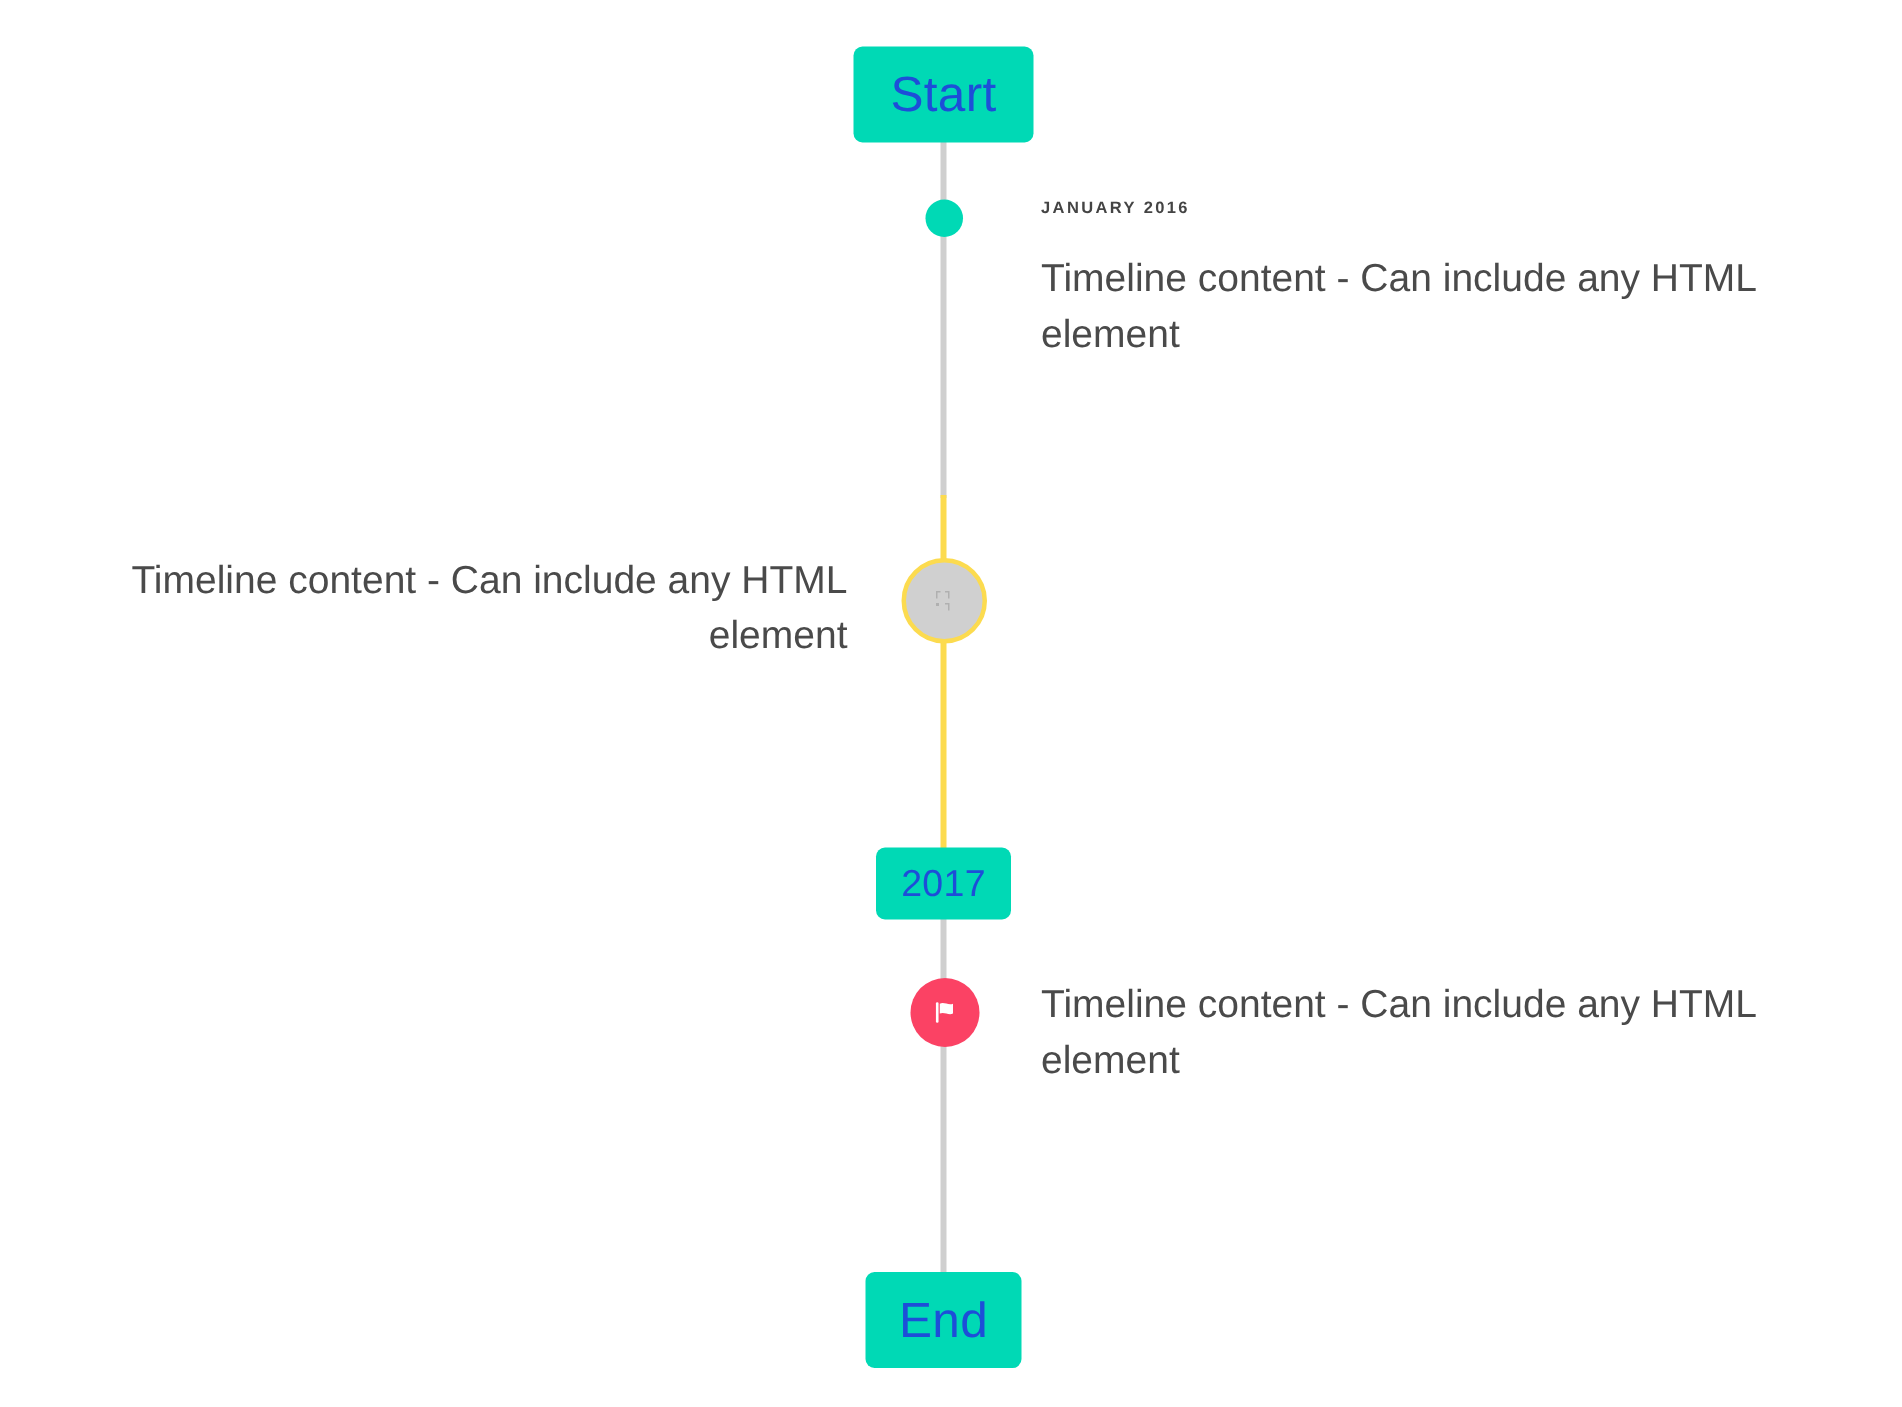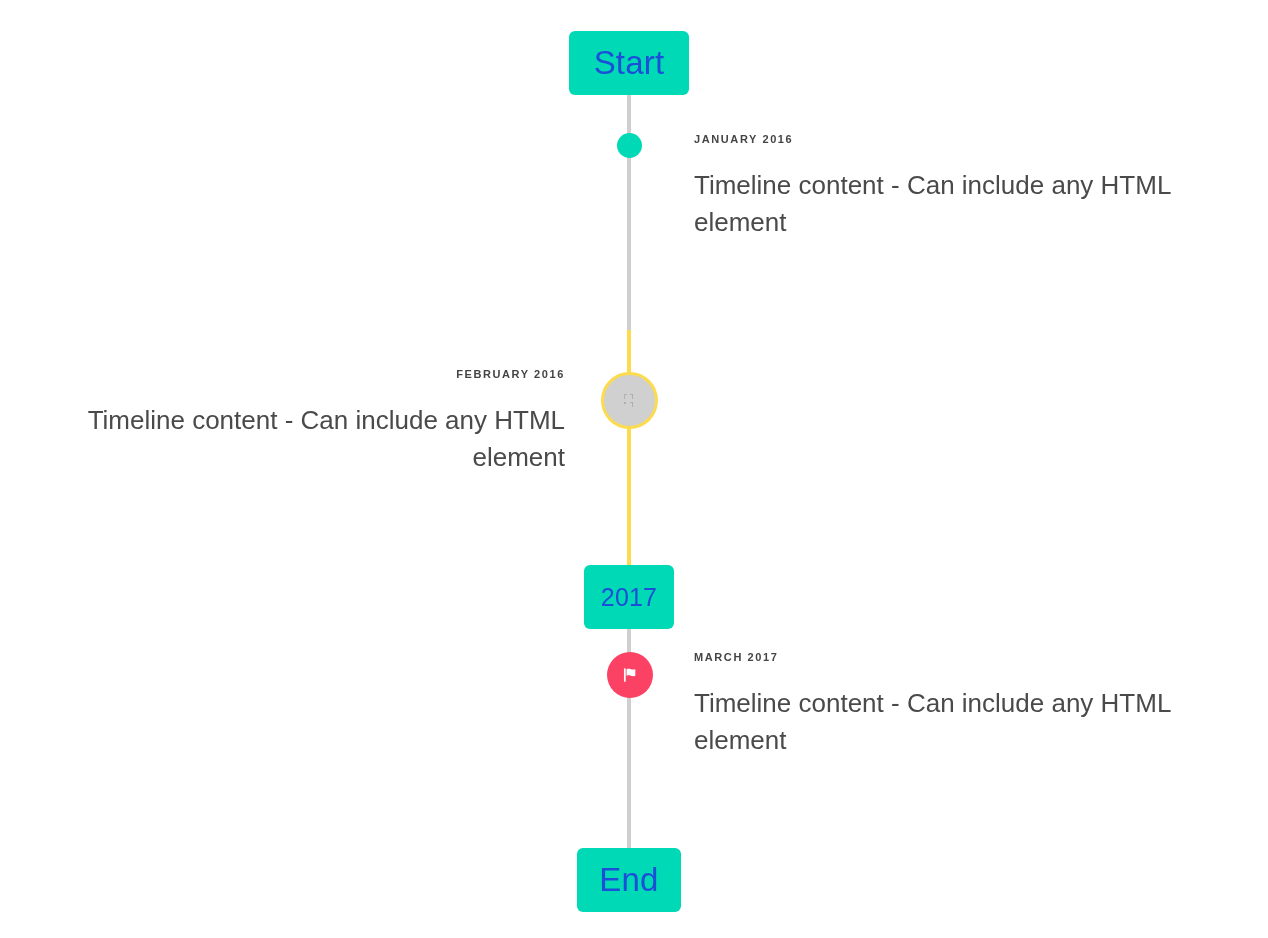--- a/index.html
+++ b/index.html
@@ -44,21 +44,21 @@
     letter-spacing: 0.2px;
     z-index: 4;
   }
   .badge-start {
     left: 569px; top: 31px;
     width: 120px; height: 64px;
     font-size: 33px;
   }
   .badge-year {
     left: 584px; top: 565px;
-    width: 90px; height: 64px;
+    width: 90px; height: 48px;
     font-size: 25px;
   }
   .badge-end {
     left: 577px; top: 848px;
     width: 104px; height: 64px;
     font-size: 33px;
   }
 
   
   .marker {
@@ -141,34 +141,32 @@
     <span class="placeholder-glyph">
       <svg viewBox="0 0 18 16" width="18" height="16" aria-hidden="true">
         <path d="M3 1 h3 v1 h-2 v4 h-1 z" fill="#8a8a8a"></path>
         <path d="M9 1 h3 v5 h-1 v-4 h-2 z" fill="#8a8a8a"></path>
         <path d="M3 9 h2 v2 h-2 z" fill="#8a8a8a"></path>
         <path d="M9 9 h3 v5 h-1 v-4 h-2 z" fill="#8a8a8a"></path>
       </svg>
     </span>
   </div>
   <div class="entry entry-left entry-feb">
-    <p class="entry-date">FEBRUARY 2016</p>
     <p class="entry-body">Timeline content - Can include any HTML element</p>
   </div>
 
   <div class="badge badge-year">2017</div>
 
   <div class="marker marker-flag">
     <span>
       <svg viewBox="0 0 24 24" width="22" height="22" aria-hidden="true">
         <rect x="5.4" y="4.5" width="1.9" height="15" rx="0.9" fill="#ffffff"></rect>
         <path d="M8.2 5.6 c3.2 -1.5 6.4 1.5 9.6 0 v7.2 c-3.2 1.5 -6.4 -1.5 -9.6 0 z" fill="#ffffff"></path>
       </svg>
     </span>
   </div>
   <div class="entry entry-right entry-mar">
-    <p class="entry-date">MARCH 2017</p>
     <p class="entry-body">Timeline content - Can include any HTML element</p>
   </div>
 
   <div class="badge badge-end">End</div>
 
 </div>
 
 </body></html>

